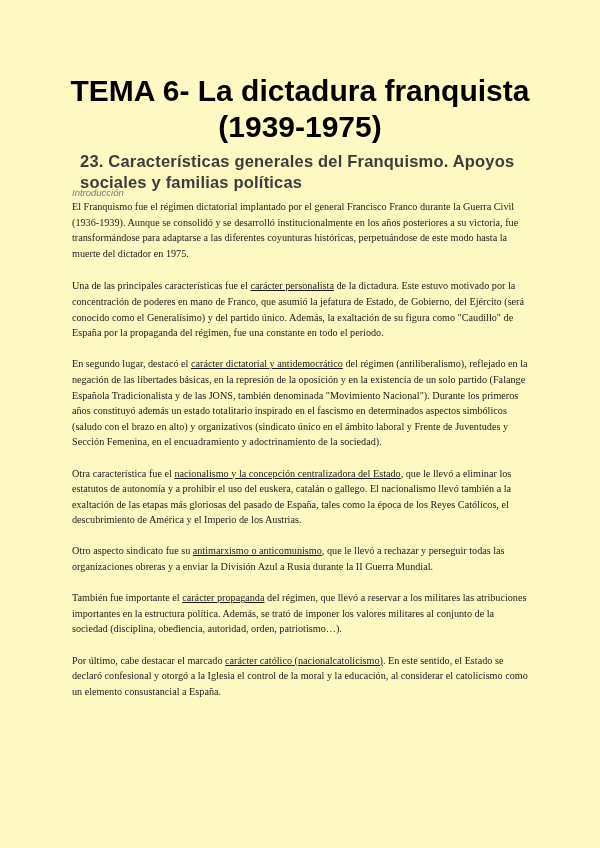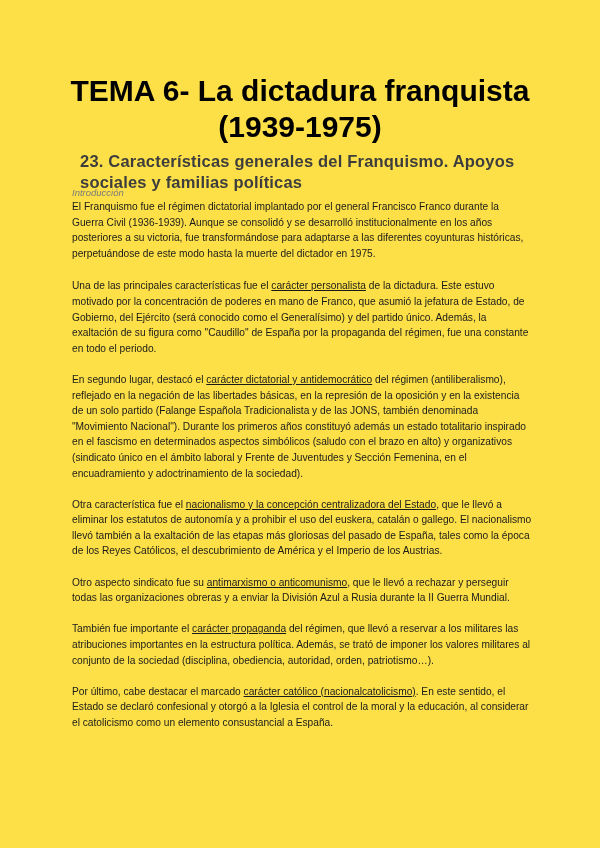--- a/index.html
+++ b/index.html
@@ -12,21 +12,21 @@
       height: 848px;
       position: relative;
       overflow: hidden;
       font-family: "Liberation Sans", sans-serif;
       color: #1a1a1a;
     }
     .page {
       position: absolute;
       left: 0; top: 0;
       width: 600px; height: 848px;
-      background: #fde047;
+      background: #fef9c3;
     }
     .title {
       position: absolute;
       left: 40px;
       top: 73px;
       width: 520px;
       text-align: center;
       font-family: "Liberation Sans", sans-serif;
       font-weight: bold;
       font-size: 30px;
@@ -55,21 +55,21 @@
     }
     .section-label {
       font-family: "Liberation Sans", sans-serif;
       font-style: italic;
       font-size: 9.5px;
       line-height: 13px;
       color: #7a7a7a;
       margin: 0;
     }
     .para {
-      font-family: Liberation Sans, sans-serif;
+      font-family: Liberation Serif, serif;
       font-size: 10.2px;
       line-height: 15.6px;
       color: #1a1a1a;
       margin: 0;
     }
     .para .u {
       text-decoration: underline;
       text-underline-offset: 1px;
     }
     .gap-section { height: 17px; }

